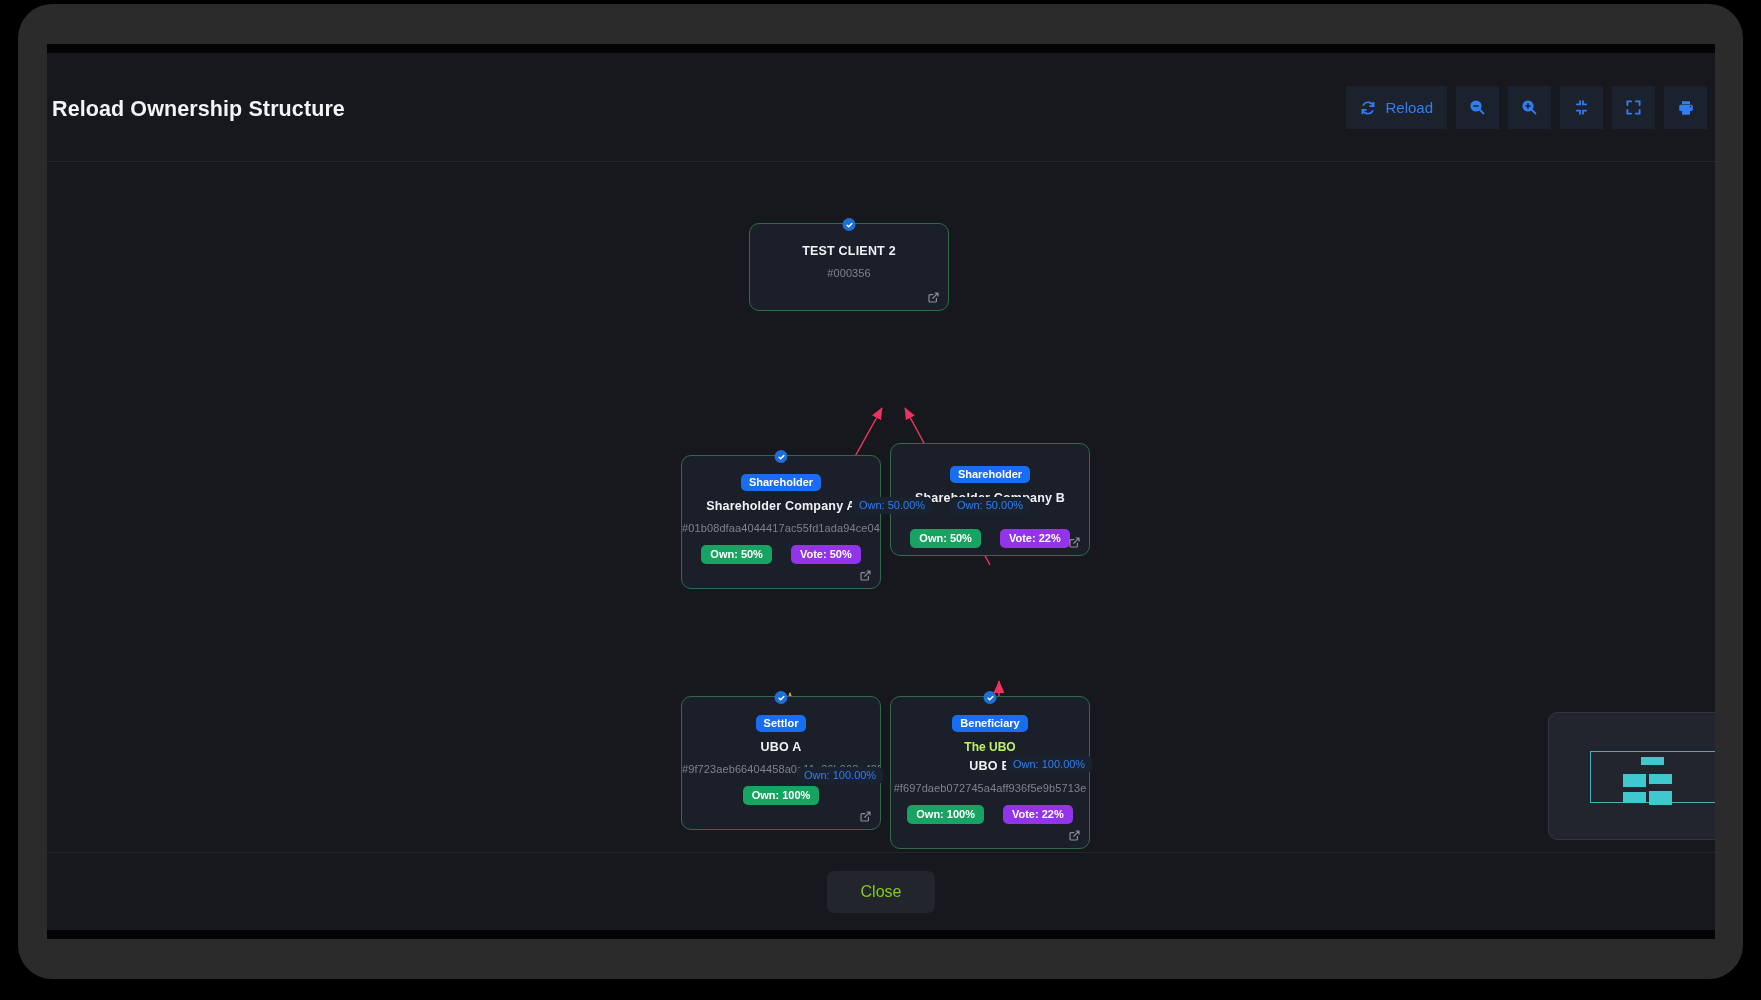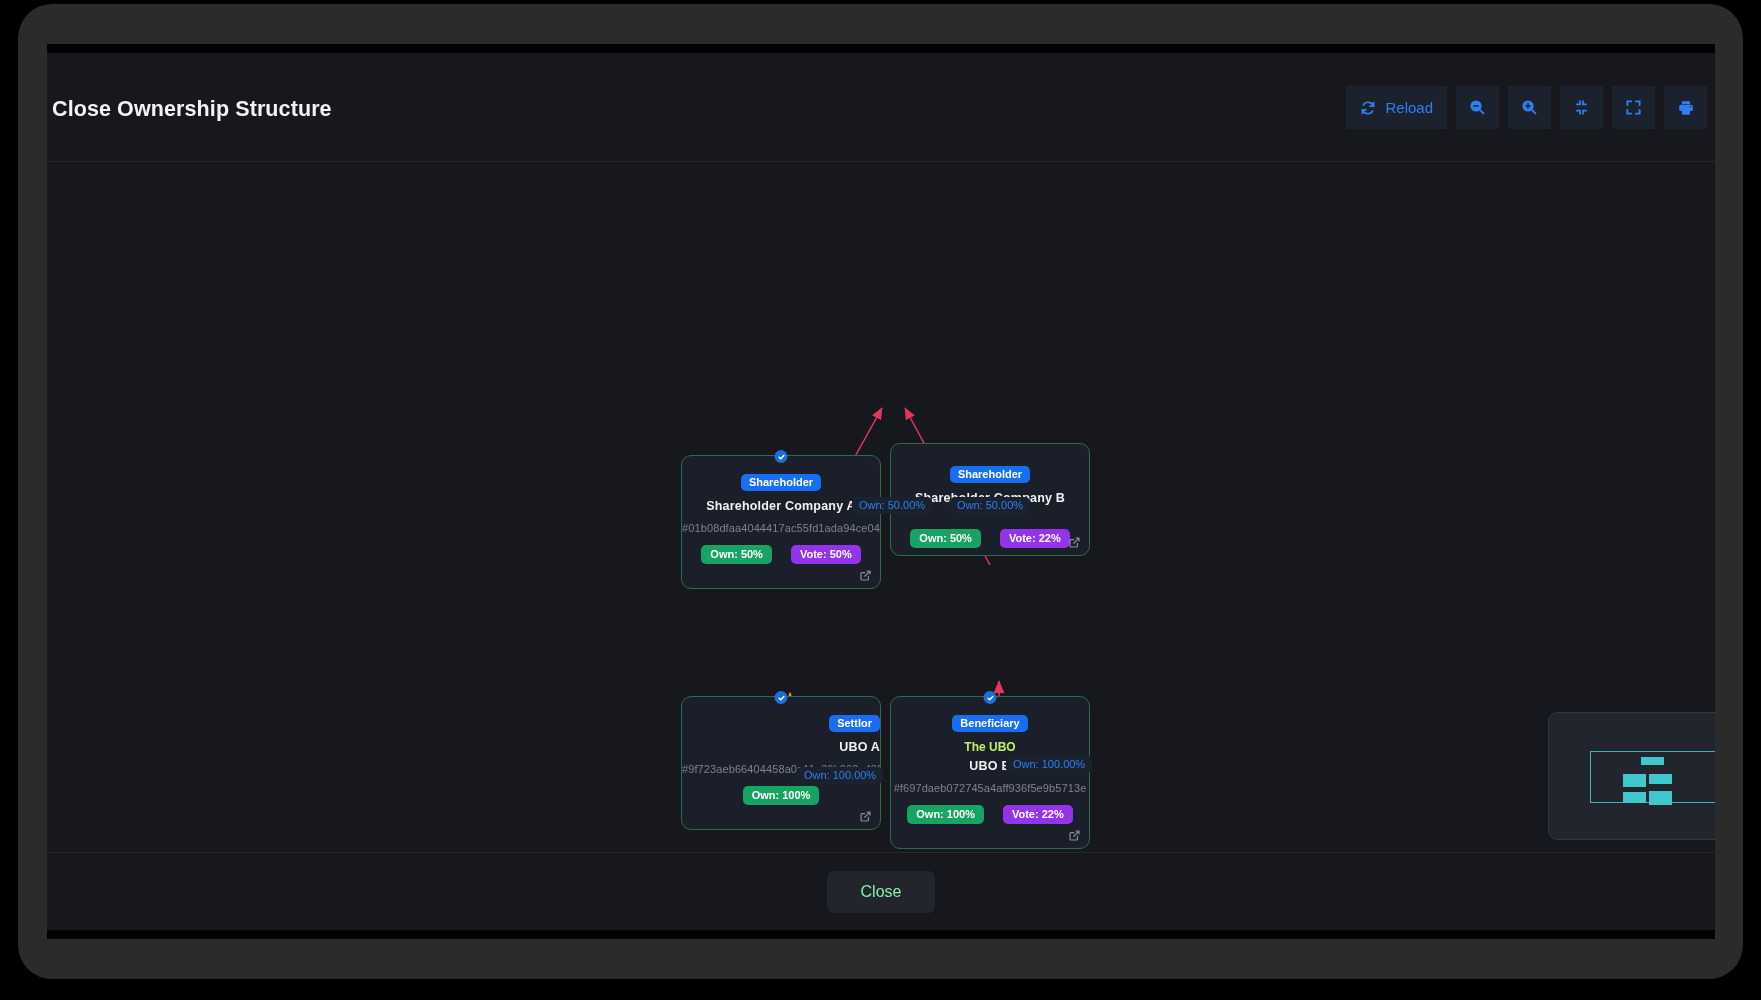--- a/index.html
+++ b/index.html
@@ -199,38 +199,38 @@
     background: #16181d;
     border-top: 1px solid #24262c;
     display: flex;
     align-items: center;
     justify-content: center;
   }
   #close-button {
     background: #22252c;
     border: none;
     border-radius: 7px;
-    color: #86efac;
+    color: #84cc16;
     font-size: 16px;
     padding: 12px 34px;
     cursor: pointer;
     font-family: "Liberation Sans", sans-serif;
   }
 </style>
 </head>
 <body>
 
 <div id="bezel"></div>
 
 <div id="modal">
 
   <div id="chrome-strip"></div>
 
   <div id="modal-header">
-    <div id="page-title">Close Ownership Structure</div>
+    <div id="page-title">Reload Ownership Structure</div>
 
     <div id="toolbar">
 
       <button class="tb-btn">
         <span>
           <svg width="16" height="16" viewBox="0 0 16 16" fill="none" stroke="#2f7ff0" stroke-width="1.7" stroke-linecap="round">
             <path d="M13.5 6.2A5.6 5.6 0 0 0 3.3 5.1"></path>
             <path d="M2.5 9.8a5.6 5.6 0 0 0 10.2 1.1"></path>
             <path d="M13.6 2.6v3.6h-3.6"></path>
             <path d="M2.4 13.4V9.8H6"></path>
@@ -308,20 +308,35 @@
       <path d="M743,655 L743,530" stroke="#d9a213" stroke-width="1.8" fill="none" marker-end="url(#ar-amber)"></path>
 
       <path d="M952,655 L952,518" stroke="#e8345f" stroke-width="1.6" fill="none" marker-end="url(#ar-red)"></path>
     </svg>
 
     <div class="edge-label" style="left:805px; top:334px;">Own: 50.00%</div>
     <div class="edge-label" style="left:903px; top:334px;">Own: 50.00%</div>
     <div class="edge-label" style="left:750px; top:604px;">Own: 100.00%</div>
     <div class="edge-label" style="left:959px; top:593px;">Own: 100.00%</div>
 
+    <div class="node" style="left:702px; top:60px; width:200px; height:88px; padding-top:18px;">
+      <div class="node-check">
+        <svg width="8" height="8" viewBox="0 0 8 8" fill="none" stroke="#ffffff" stroke-width="1.4" stroke-linecap="round" stroke-linejoin="round">
+          <path d="M1.6 4.2 L3.2 5.8 L6.4 2.4"></path>
+        </svg>
+      </div>
+      <div class="node-name" style="margin-top:2px;">TEST CLIENT 2</div>
+      <div class="node-id">#000356</div>
+      <div class="node-link">
+        <svg width="11" height="11" viewBox="0 0 12 12" fill="none" stroke="#8b8f99" stroke-width="1.3" stroke-linecap="round" stroke-linejoin="round">
+          <path d="M9.2 6.8v3.1a1 1 0 0 1-1 1H2.1a1 1 0 0 1-1-1V3.8a1 1 0 0 1 1-1h3.1"></path>
+          <path d="M7.6 1.1h3.3v3.3M5.2 6.8l5.5-5.5"></path>
+        </svg>
+      </div>
+    </div>
 
     <div class="node" style="left:634px; top:292px; width:200px; height:134px; padding-top:16px;">
       <div class="node-check">
         <svg width="8" height="8" viewBox="0 0 8 8" fill="none" stroke="#ffffff" stroke-width="1.4" stroke-linecap="round" stroke-linejoin="round">
           <path d="M1.6 4.2 L3.2 5.8 L6.4 2.4"></path>
         </svg>
       </div>
       <div class="role-badge">Shareholder</div>
       <div class="node-name">Shareholder Company A</div>
       <div class="node-id">#01b08dfaa4044417ac55fd1ada94ce04</div>
@@ -345,21 +360,21 @@
         <span class="chip vote">Vote: 22%</span>
       </div>
       <div class="node-link">
         <svg width="11" height="11" viewBox="0 0 12 12" fill="none" stroke="#8b8f99" stroke-width="1.3" stroke-linecap="round" stroke-linejoin="round">
           <path d="M9.2 6.8v3.1a1 1 0 0 1-1 1H2.1a1 1 0 0 1-1-1V3.8a1 1 0 0 1 1-1h3.1"></path>
           <path d="M7.6 1.1h3.3v3.3M5.2 6.8l5.5-5.5"></path>
         </svg>
       </div>
     </div>
 
-    <div class="node" style="left:634px; top:533px; width:200px; height:134px; padding-top:16px;text-align:right;">
+    <div class="node" style="left:634px; top:533px; width:200px; height:134px; padding-top:16px;">
       <div class="node-check">
         <svg width="8" height="8" viewBox="0 0 8 8" fill="none" stroke="#ffffff" stroke-width="1.4" stroke-linecap="round" stroke-linejoin="round">
           <path d="M1.6 4.2 L3.2 5.8 L6.4 2.4"></path>
         </svg>
       </div>
       <div class="role-badge">Settlor</div>
       <div class="node-name">UBO A</div>
       <div class="node-id">#9f723aeb66404458a0a11a36b963e48f</div>
       <div class="chips">
         <span class="chip own">Own: 100%</span>

